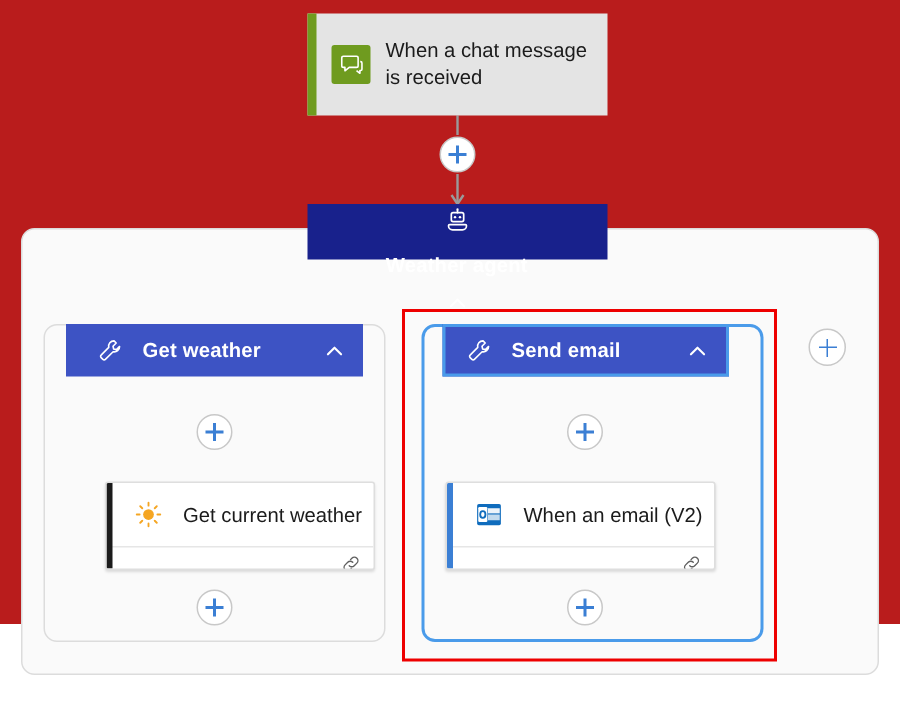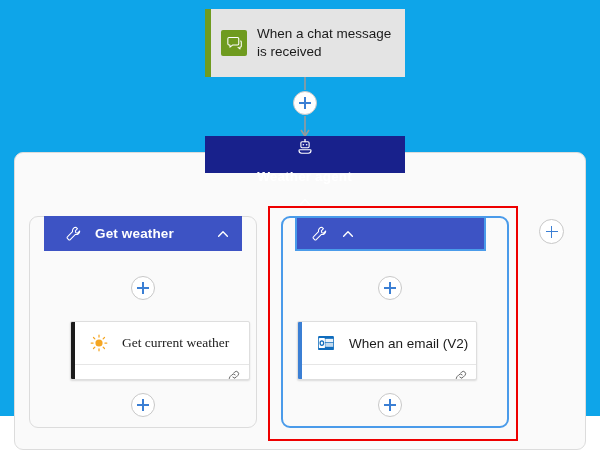--- a/index.html
+++ b/index.html
@@ -2,21 +2,21 @@
 <html><head>
 <meta charset="utf-8">
 <style>
   html,body{margin:0;padding:0;}
   body{
     width:600px;height:470px;overflow:hidden;
     background:#ffffff;
     font-family:"Liberation Sans","DejaVu Sans",sans-serif;
     -webkit-font-smoothing:antialiased;
   }
-  #canvas{position:relative;width:600px;height:416px;background:#0ea5e9;}
+  #canvas{position:relative;width:600px;height:416px;background:#b91c1c;}
 
   
   .node{position:absolute;box-sizing:border-box;}
   .svg-layer{position:absolute;left:0;top:0;width:600px;height:470px;overflow:visible;}
 
   
   .plus{
     position:absolute;width:24px;height:24px;border-radius:50%;
     background:#ffffff;border:1px solid #c8c8c8;box-sizing:border-box;
     display:flex;align-items:center;justify-content:center;
@@ -159,21 +159,21 @@
       </svg>
     </div>
     <div class="bar-title">Get weather</div>
     <svg class="chev" viewBox="0 0 16 16">
       <path d="M3 10.5 8 5.5l5 5" fill="none" stroke="#ffffff" stroke-width="1.6" stroke-linecap="round" stroke-linejoin="round"></path>
     </svg>
   </div>
 
   <div class="plus" style="left:131px;top:276px;"></div>
 
-  <div class="action" style="left:70px;top:321px;width:180px;height:59px;font-family:Liberation Serif, serif;">
+  <div class="action" style="left:70px;top:321px;width:180px;height:59px;">
     <div class="action-accent" style="background:#1b1b1b;"></div>
     <div class="action-main">
       <div class="action-icon">
         <svg width="20" height="20" viewBox="0 0 24 24" aria-hidden="true">
           <circle cx="12" cy="12" r="4.3" fill="#f5a623"></circle>
           <g stroke="#f5a623" stroke-width="1.5" stroke-linecap="round">
             <path d="M12 2.6v2.3M12 19.1v2.3M2.6 12h2.3M19.1 12h2.3"></path>
             <path d="M5.4 5.4l1.6 1.6M17 17l1.6 1.6M18.6 5.4L17 7M7 17l-1.6 1.6"></path>
           </g>
         </svg>
@@ -190,20 +190,21 @@
 
   <div class="plus" style="left:131px;top:393px;"></div>
 
   <div class="selected-ring" style="left:295px;top:216px;width:191px;height:35px;">
     <div class="bar" style="height:100%;width:100%;padding:0 10px 0 9px;">
       <div class="bar-icon">
         <svg width="17" height="17" viewBox="0 0 24 24" aria-hidden="true">
           <path d="M15.6 3.2a5 5 0 0 0-5 6.1L3.4 16.6a1.6 1.6 0 0 0 0 2.3l1.7 1.7a1.6 1.6 0 0 0 2.3 0l7.3-7.2a5 5 0 0 0 6.1-5l-3 3-2.6-.6-.6-2.6 3-3z" fill="none" stroke="#ffffff" stroke-width="1.5" stroke-linejoin="round"></path>
         </svg>
       </div>
+      <div class="bar-title">Send email</div>
       <svg class="chev" viewBox="0 0 16 16">
         <path d="M3 10.5 8 5.5l5 5" fill="none" stroke="#ffffff" stroke-width="1.6" stroke-linecap="round" stroke-linejoin="round"></path>
       </svg>
     </div>
   </div>
 
   <div class="plus" style="left:378px;top:276px;"></div>
 
   <div class="action" style="left:297px;top:321px;width:180px;height:59px;">
     <div class="action-accent" style="background:#3b7fd4;"></div>

